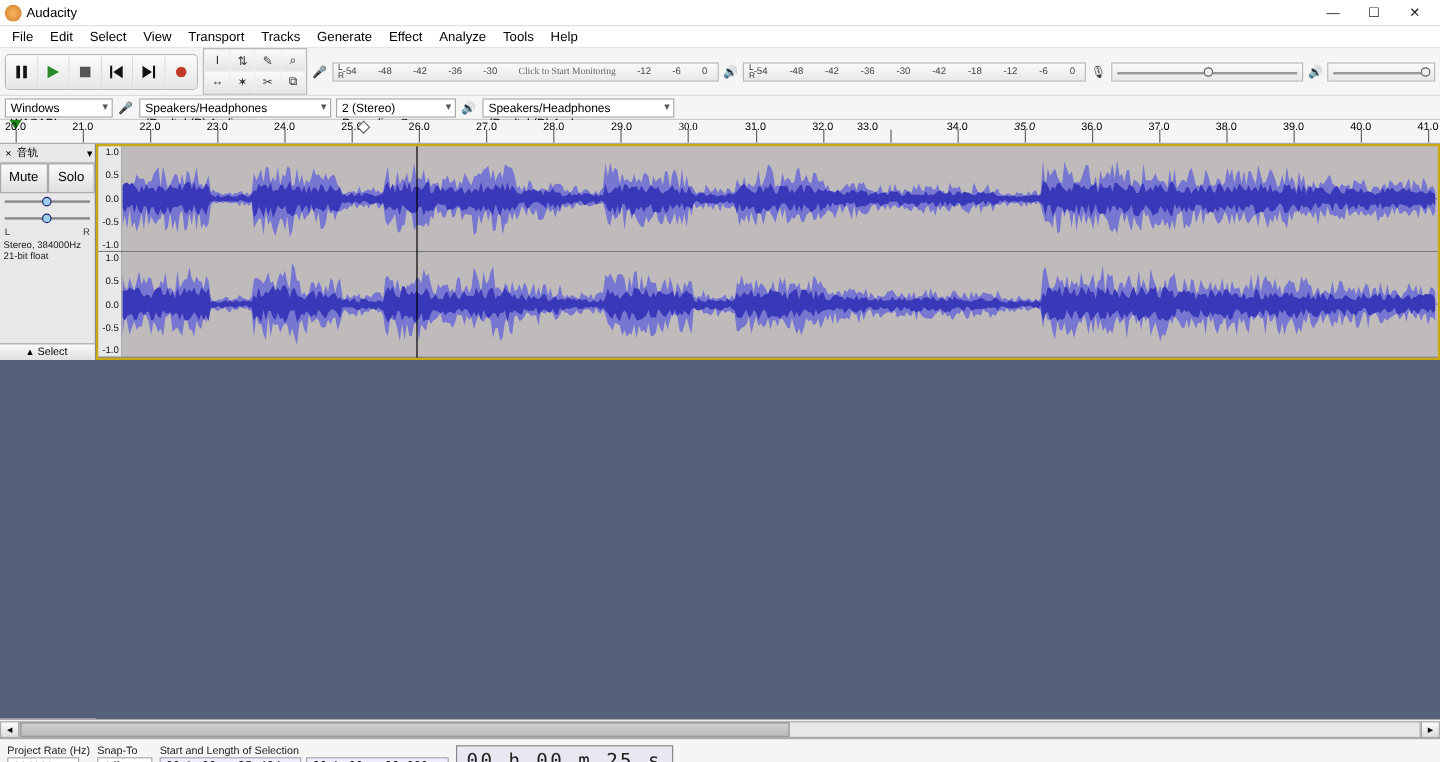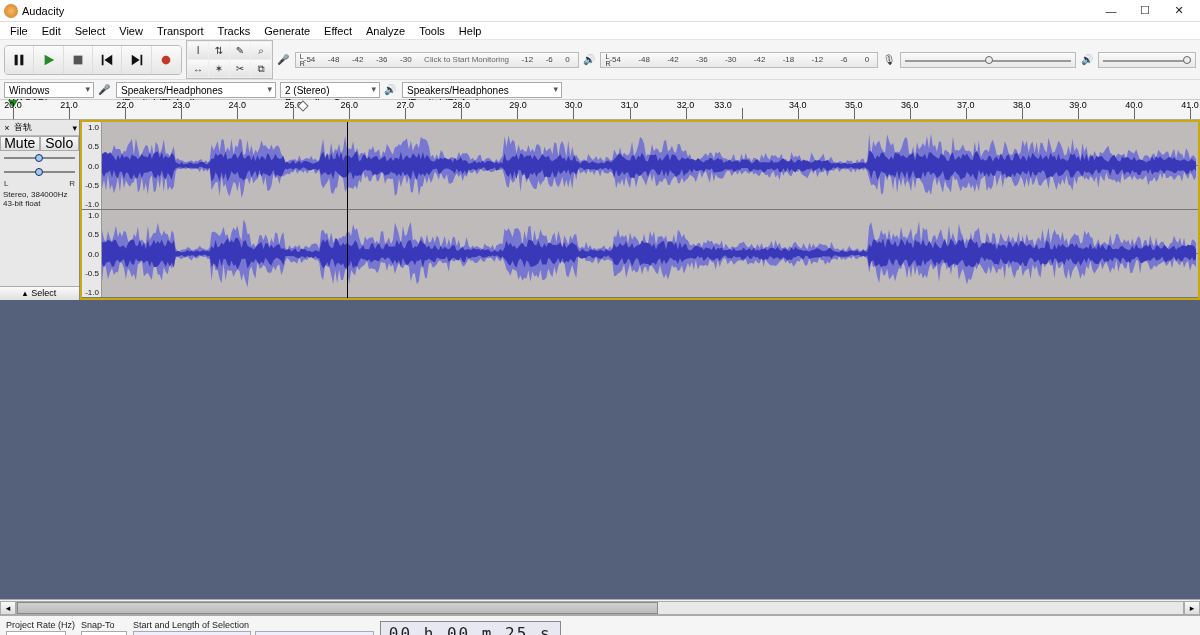--- a/index.html
+++ b/index.html
@@ -12,39 +12,39 @@
 .menubar { height: 18px; background: #fff; display: flex; align-items: center; padding: 0 4px; gap: 2px; font-size: 11px; border-bottom: 1px solid #e5e5e5; }
 .menubar span { padding: 1px 6px; }
 .toolbar-row { display: flex; align-items: center; background: #f5f5f5; padding: 2px 4px; gap: 4px; border-bottom: 1px solid #ddd; }
 .transport { display: flex; border: 1px solid #bbb; border-radius: 4px; overflow: hidden; background: #f8f8f8; }
 .trans-btn { width: 30px; height: 28px; display: flex; align-items: center; justify-content: center; border-right: 1px solid #ddd; background: linear-gradient(#fbfbfb,#e6e6e6); }
 .trans-btn:last-child { border-right: none; }
 .trans-btn svg { width: 14px; height: 14px; }
 .tool-grid { display: grid; grid-template-columns: repeat(4,22px); grid-template-rows: repeat(2,18px); gap: 1px; border: 1px solid #bbb; padding: 1px; background: #eee; }
 .tool-cell { background: linear-gradient(#fafafa,#e4e4e4); display: flex; align-items: center; justify-content: center; font-size: 10px; color: #333; }
 .meter-box { border: 1px solid #bbb; background: linear-gradient(#fafafa,#e8e8e8); height: 16px; display: flex; align-items: center; font-size: 8px; color: #333; padding: 0 4px; position: relative; overflow: hidden; }
-.meter-wide { width: 284px; }
+.meter-wide { width: 322px; }
 .meter-slider { width: 180px; }
 .meter-ticks { position: absolute; inset: 0; display: flex; justify-content: space-between; align-items: center; padding: 0 8px; }
 .meter-ticks span { font-size: 8px; color: #444; }
 .meters-col { display: flex; flex-direction: column; gap: 2px; }
 .toolbar-row2 { display: flex; align-items: center; background: #f5f5f5; padding: 2px 4px; gap: 4px; border-bottom: 1px solid #ccc; font-size: 10px; }
 .dropdown { border: 1px solid #aaa; background: #fff; font-size: 10px; padding: 1px 16px 1px 4px; position: relative; height: 16px; line-height: 13px; }
 .dropdown::after { content: "▾"; position: absolute; right: 3px; top: 0; font-size: 9px; color: #555; }
 .icon-mini { width: 14px; height: 14px; display: inline-flex; align-items: center; justify-content: center; font-size: 10px; color: #333; }
 .timeline-ruler { height: 20px; background: #f5f5f5; border-bottom: 1px solid #aaa; position: relative; font-size: 9px; overflow: hidden; }
 .ruler-tick { position: absolute; top: 8px; bottom: 0; border-left: 1px solid #666; }
 .ruler-label { position: absolute; top: 0; font-size: 9px; color: #000; transform: translateX(-50%); }
 .workspace { display: flex; height: calc(100% - 22px - 18px - 40px - 20px - 20px - 36px); background: #55607a; }
 .toolbar-stack { height: 40px; }
 .track-panel { width: 80px; background: #e8e8e8; border-right: 1px solid #888; font-size: 9px; }
 .track-header { display: flex; align-items: center; gap: 2px; padding: 1px 2px; border-bottom: 1px solid #bbb; }
 .track-header .x { width: 10px; text-align: center; }
 .mute-solo { display: flex; }
-.mute-solo button { flex: 1; font-size: 14px; border: 1px solid #aaa; background: linear-gradient(#fafafa,#e0e0e0); height: 15px; line-height: 11px; }
+.mute-solo button { flex: 1; font-size: 11px; border: 1px solid #aaa; background: linear-gradient(#fafafa,#e0e0e0); height: 25px; line-height: 11px; }
 .mini-slider { height: 10px; position: relative; margin: 2px 4px; }
 .mini-slider::before { content:""; position:absolute; left:0; right:0; top:4px; height:2px; background:#888; }
 .mini-slider .knob { position:absolute; top:1px; width:8px; height:8px; border-radius:50%; background:#9bd0e8; border:1px solid #227; }
 .lr { display:flex; justify-content:space-between; padding:0 4px; font-size:8px; color:#333; }
 .track-info { padding: 2px 3px; font-size: 8px; color: #222; line-height: 9px; }
 .select-btn { margin-top: auto; border-top:1px solid #aaa; background:linear-gradient(#fafafa,#e0e0e0); font-size:9px; text-align:center; height:14px; line-height:13px; }
 .waveform-area { flex:1; position:relative; background:#55607a; }
 .track-row { height: 180px; background:#c6c2bc; border:2px solid #c9a90c; position:relative; }
 .channel { height: 88px; position:relative; border-bottom:1px solid #777; }
 .channel:last-child { border-bottom:none; }
@@ -145,21 +145,21 @@
   <div class="icon-mini">🎤</div>
   <div class="meters-col">
     <div class="meter-box meter-wide">
       <span style="font-size:7px; margin-right:4px;">L<br>R</span>
       <div class="meter-ticks">
         <span>-54</span>
             <span>-48</span>
             <span>-42</span>
             <span>-36</span>
             <span>-30</span>
-        <span style="color:#666;">Click to Start Monitoring</span>
+        <span style="color:#666;font-family:Liberation Serif, serif;">Click to Start Monitoring</span>
         <span>-12</span>
             <span>-6</span>
             <span>0</span>
       </div>
     </div>
   </div>
   <div class="icon-mini">🔊</div>
   <div class="meter-box meter-wide">
     <span style="font-size:7px; margin-right:4px;">L<br>R</span>
     <div class="meter-ticks">
@@ -213,31 +213,31 @@
     <div class="ruler-label" style="left: 293.238px;">25.0</div>
     <div class="ruler-tick" style="left: 349.286px;"></div>
     <div class="ruler-label" style="left: 349.286px;">26.0</div>
     <div class="ruler-tick" style="left: 405.333px;"></div>
     <div class="ruler-label" style="left: 405.333px;">27.0</div>
     <div class="ruler-tick" style="left: 461.381px;"></div>
     <div class="ruler-label" style="left: 461.381px;">28.0</div>
     <div class="ruler-tick" style="left: 517.429px;"></div>
     <div class="ruler-label" style="left: 518px;">29.0</div>
     <div class="ruler-tick" style="left: 573.476px;"></div>
-    <div class="ruler-label" style="left: 573.476px;">30.0</div>
+    <div class="ruler-label" style="left: 573.476px; font-family: Liberation Serif, serif;">30.0</div>
     <div class="ruler-tick" style="left: 629.524px;"></div>
     <div class="ruler-label" style="left: 629.524px;">31.0</div>
     <div class="ruler-tick" style="left: 685.571px;"></div>
     <div class="ruler-label" style="left: 685.571px;">32.0</div>
     <div class="ruler-tick" style="left: 741.619px;"></div>
     <div class="ruler-label" style="left: 723px;">33.0</div>
     <div class="ruler-tick" style="left: 797.667px;"></div>
     <div class="ruler-label" style="left: 797.667px;">34.0</div>
     <div class="ruler-tick" style="left: 853.714px;"></div>
-    <div class="ruler-label" style="left: 853.714px;">35.0</div>
+    <div class="ruler-label" style="left: 853.714px; font-style: italic;">35.0</div>
     <div class="ruler-tick" style="left: 909.762px;"></div>
     <div class="ruler-label" style="left: 909.762px;">36.0</div>
     <div class="ruler-tick" style="left: 965.81px;"></div>
     <div class="ruler-label" style="left: 965.81px;">37.0</div>
     <div class="ruler-tick" style="left: 1021.86px;"></div>
     <div class="ruler-label" style="left: 1021.86px;">38.0</div>
     <div class="ruler-tick" style="left: 1077.9px;"></div>
     <div class="ruler-label" style="left: 1077.9px;">39.0</div>
     <div class="ruler-tick" style="left: 1133.95px;"></div>
     <div class="ruler-label" style="left: 1133.95px;">40.0</div>
@@ -262,21 +262,21 @@
       </div>
     <div class="mini-slider">
         <div class="knob" style="left:44%;"></div>
       </div>
     <div class="lr">
         <span>L</span>
         <span>R</span>
       </div>
     <div class="track-info">
       <div>Stereo, 384000Hz</div>
-      <div>43-bit float</div>
+      <div>21-bit float</div>
     </div>
     <div style="flex:1;"></div>
     <div class="select-btn"><span style="margin-right:4px;">▴</span><span>Select</span></div>
   </div>
   <div class="waveform-area">
     <div class="track-row">
       <div class="channel">
         <div class="amp-scale">
           <span style="top:6%;">1.0</span>
           <span style="top:28%;">0.5</span>

